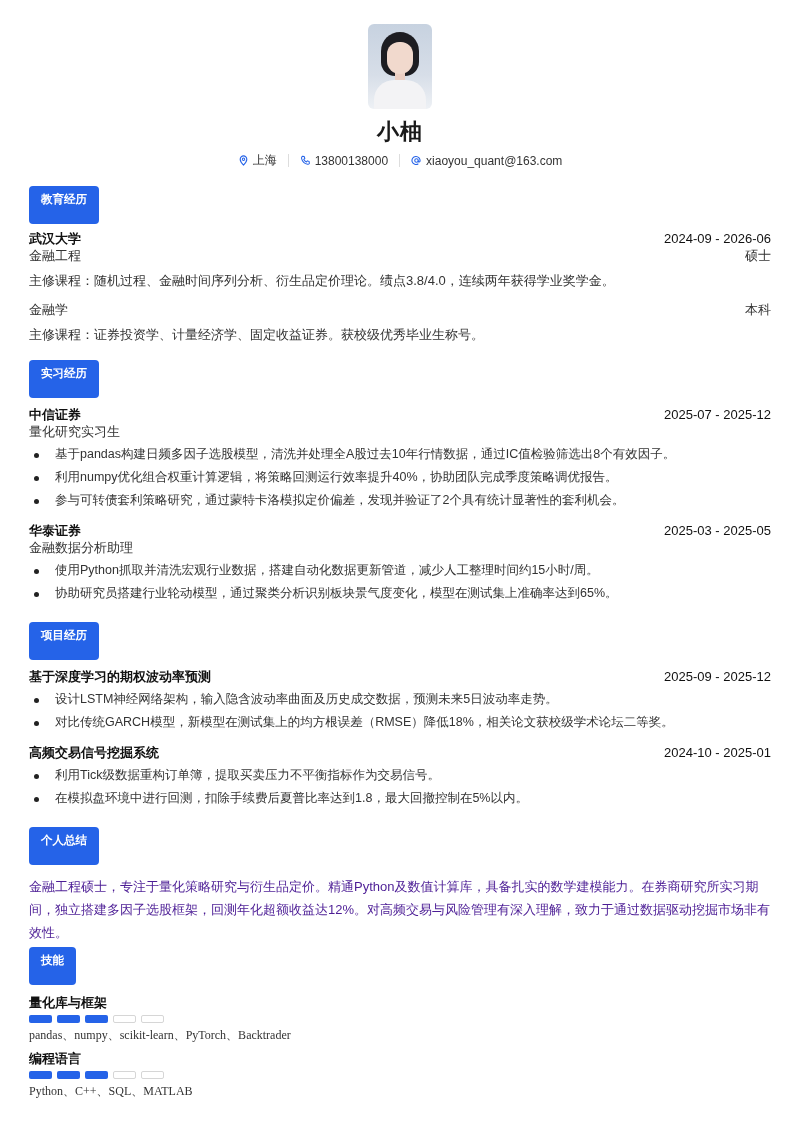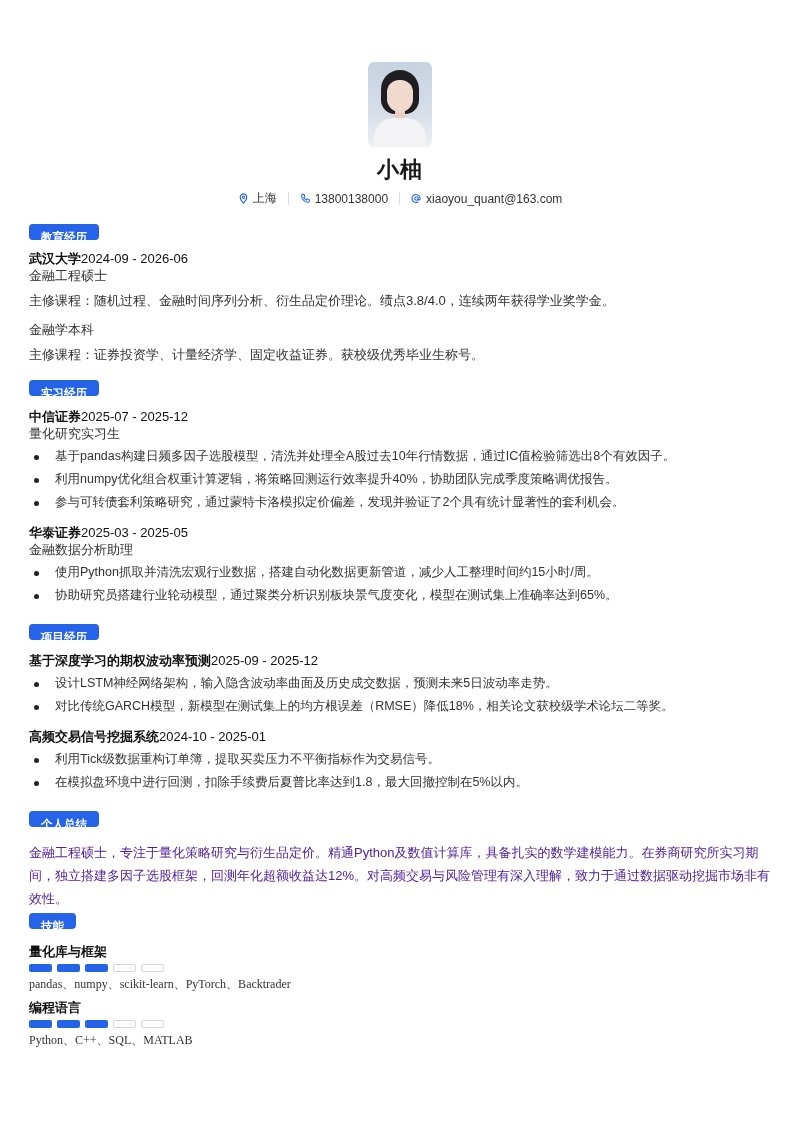--- a/index.html
+++ b/index.html
@@ -5,21 +5,21 @@
     * { box-sizing: border-box; margin: 0; padding: 0; }
     html, body { width: 800px; background: #ffffff; }
     body {
       font-family: "Liberation Sans", "DejaVu Sans", sans-serif;
       color: #222;
       font-size: 13px;
       position: relative;
       height: 1130px;
       overflow: hidden;
     }
-    .page { padding: 62px 29px 0 29px; }
+    .page { padding: 24px 29px 0 29px; }
     .header { display: flex; flex-direction: column; align-items: center; }
     .photo {
       width: 64px; height: 85px; border-radius: 6px;
       background: linear-gradient(180deg, #c7d2e0 0%, #d7dee8 60%, #eef1f5 100%);
       position: relative; overflow: hidden;
     }
     .photo .hair {
       position: absolute; left: 13px; top: 8px; width: 38px; height: 44px;
       background: #1d1d22; border-radius: 19px 19px 14px 14px;
     }
@@ -41,24 +41,24 @@
     .contacts {
       margin-top: 6px; display: flex; align-items: center; font-size: 12px; color: #333;
     }
     .contact { display: flex; align-items: center; }
     .contact svg { width: 11px; height: 11px; margin-right: 4px; }
     .sep { width: 1px; height: 13px; background: #ddd; margin: 0 11px; }
 
     .section { margin-top: 14px; }
     .section-tag {
       display: inline-block; background: #2563e8; color: #fff; font-size: 11.5px; font-weight: bold;
-      padding: 0 12px; height: 16px; line-height: 26px; border-radius: 4px;
+      padding: 0 12px; height: 38px; line-height: 26px; border-radius: 4px;
     }
     .entry { margin-top: 8px; }
-    .row { display: flex; justify-content: flex-start; align-items: baseline; }
+    .row { display: flex; justify-content: space-between; align-items: baseline; }
     .title { font-weight: bold; font-size: 13px; color: #111; line-height: 17px; }
     .date { font-weight: normal; font-size: 13px; color: #111; line-height: 17px; }
     .sub { font-size: 13px; color: #333; line-height: 17px; }
     .degree { font-size: 13px; color: #333; line-height: 17px; }
     .desc { margin-top: 8px; font-size: 13px; color: #333; line-height: 17px; }
     ul.bullets { list-style: none; margin-top: 3px; }
     ul.bullets li {
       position: relative; padding-left: 26px; font-size: 12.5px; color: #333; line-height: 23px;
     }
     ul.bullets li::before {

